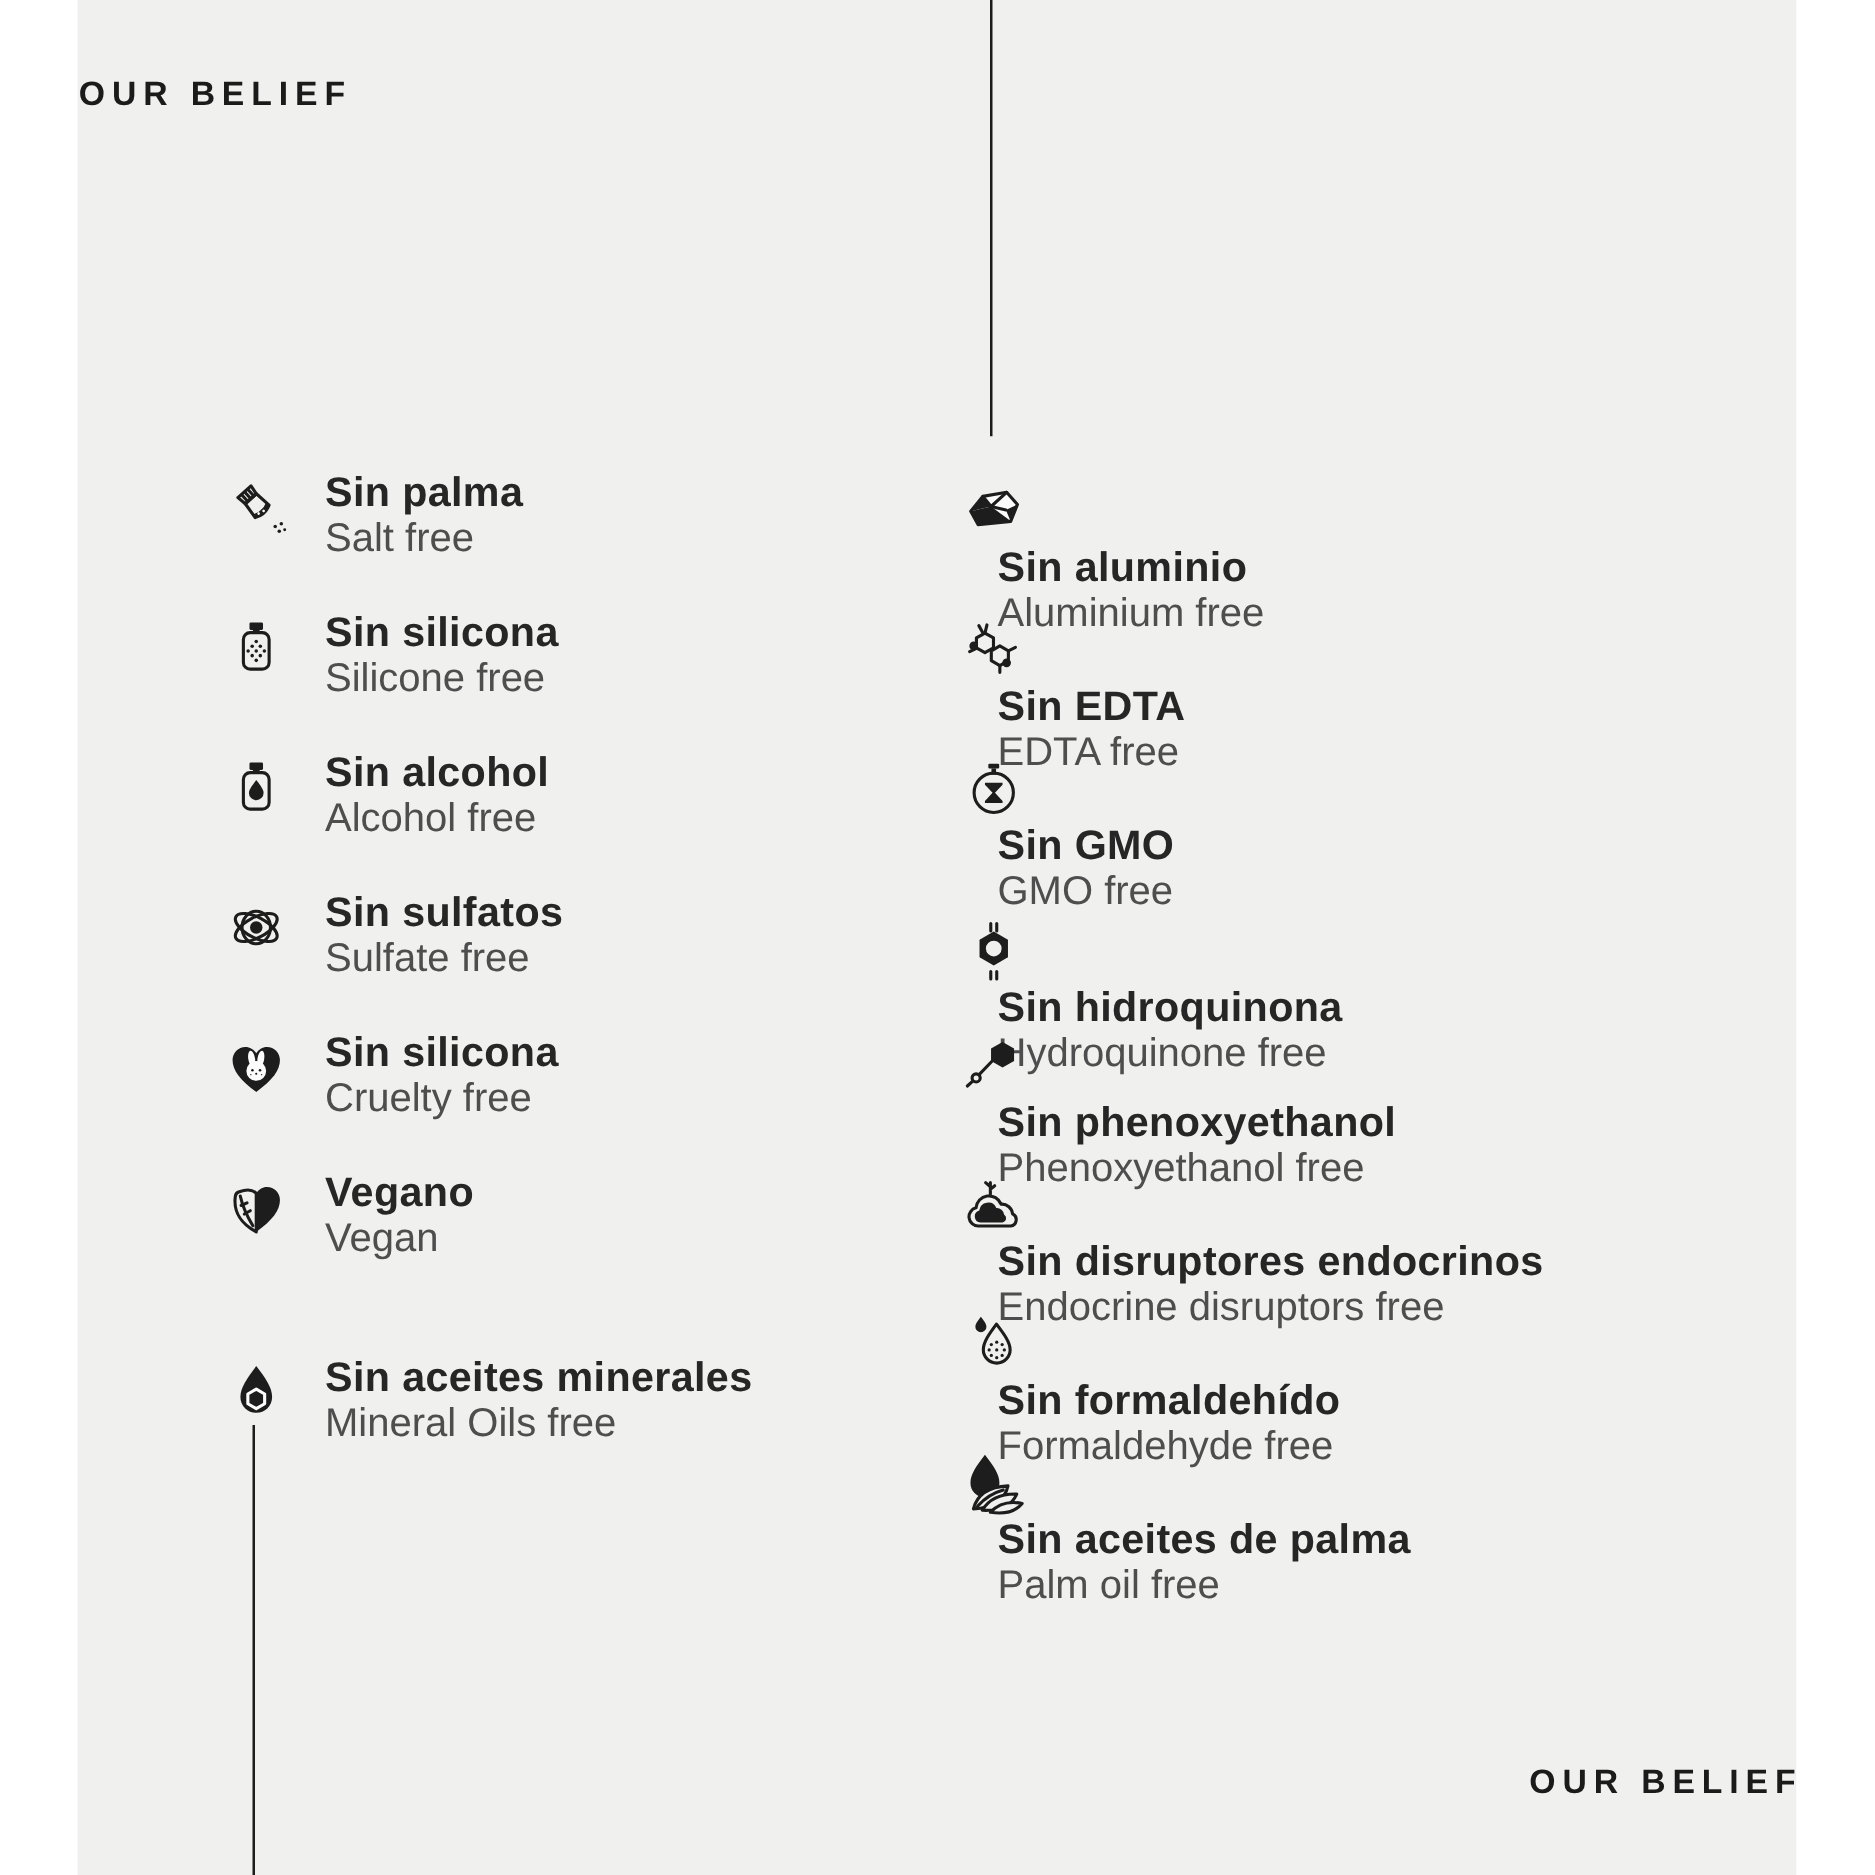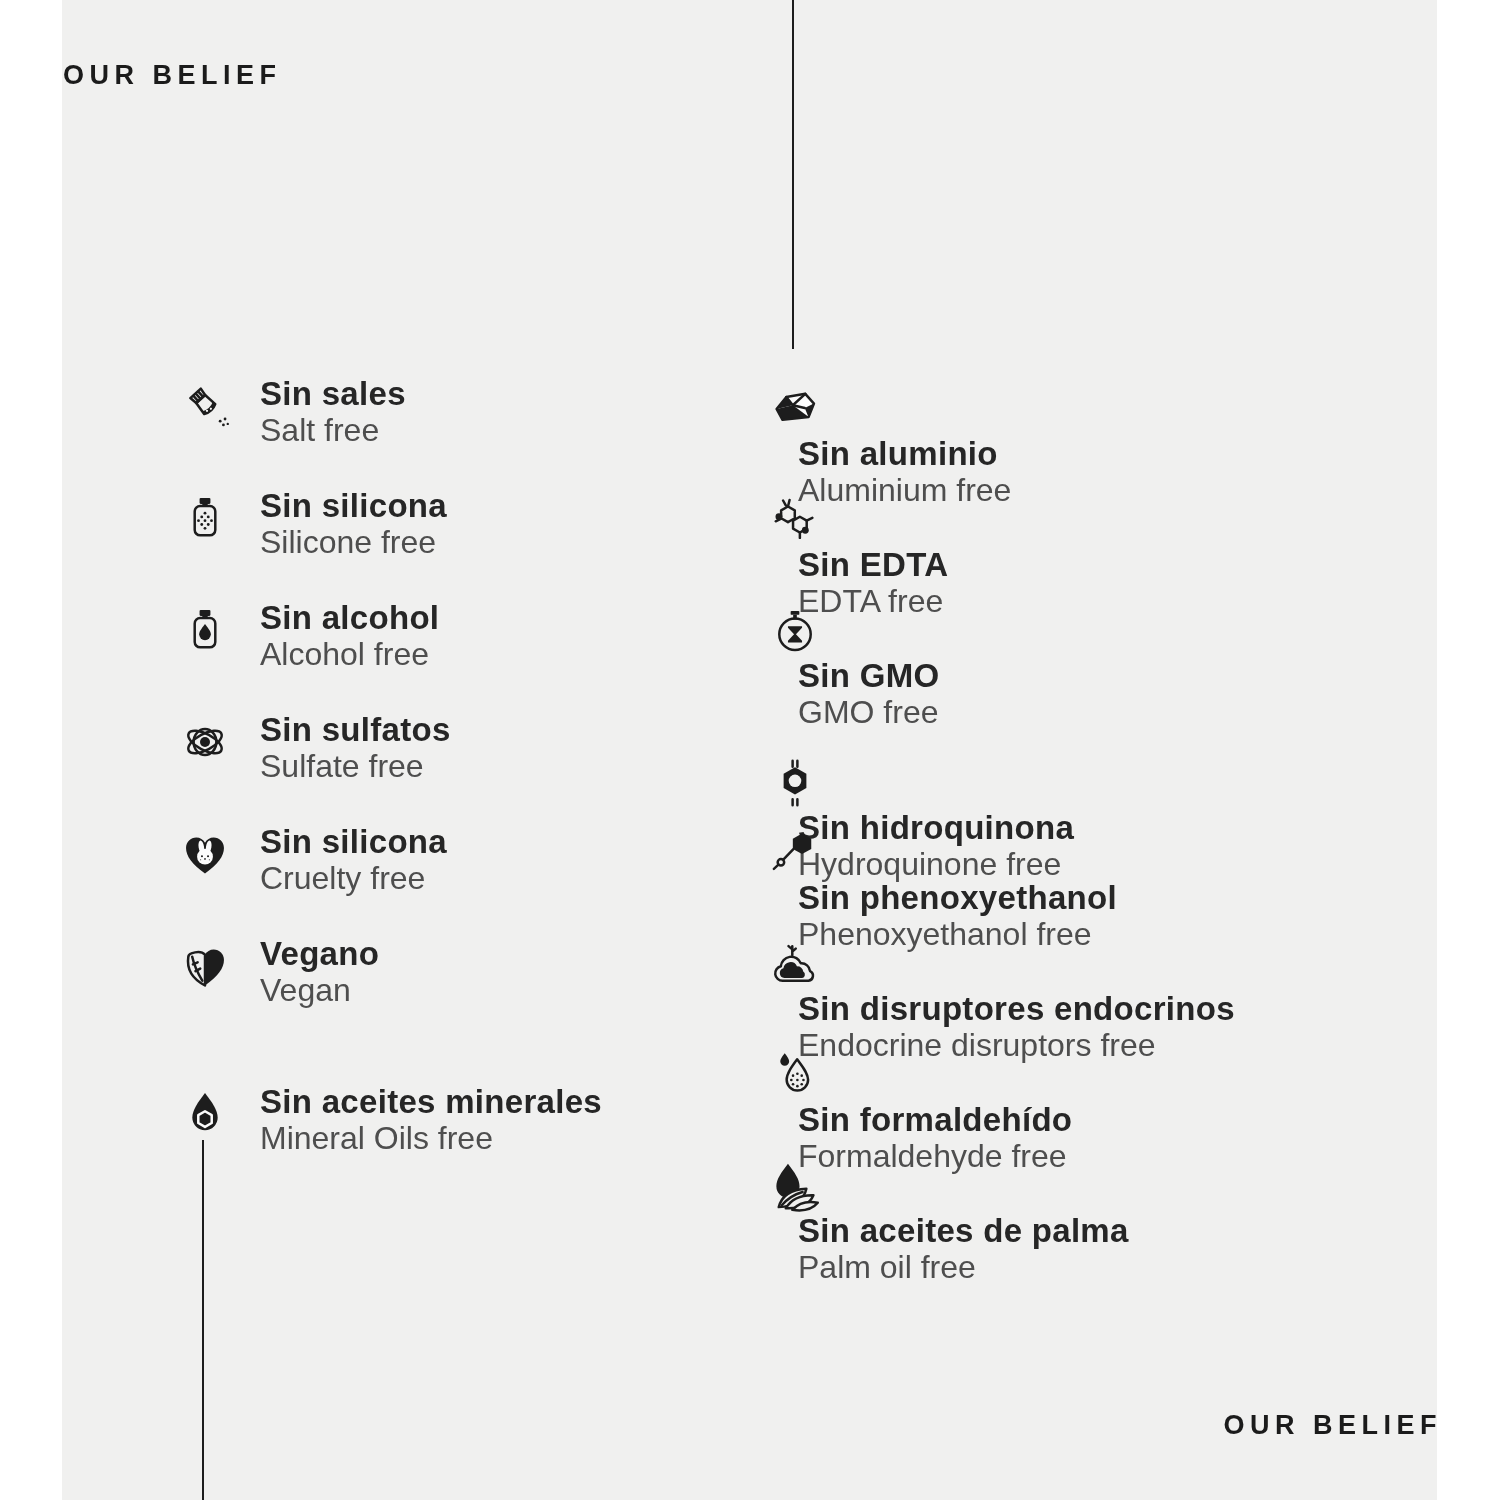--- a/index.html
+++ b/index.html
@@ -51,21 +51,21 @@
           <circle class="wh" cx="21" cy="28" r="1"></circle>
             <circle class="wh" cx="25" cy="29" r="1"></circle>
         </g>
         <circle class="f" cx="38" cy="38" r="1.3"></circle>
           <circle class="f" cx="42.5" cy="36" r="1.3"></circle>
         <circle class="f" cx="41" cy="41.5" r="1.3"></circle>
           <circle class="f" cx="45" cy="40.5" r="1.1"></circle>
       </svg>
     </span>
     <div class="tx">
-      <div class="title">Sin sales</div>
+      <div class="title">Sin palma</div>
       <div class="subtitle">Salt free</div>
     </div>
   </div>
 
   <div class="row l" style="top:487px">
     <span class="ic">
       <svg viewBox="0 0 48 48">
         <rect class="f" x="19" y="5.5" width="10" height="5.5" rx="1"></rect>
         <rect class="f" x="21.5" y="10.5" width="5" height="3"></rect>
         <rect class="s" x="14.5" y="13" width="19" height="27" rx="5"></rect>
@@ -205,21 +205,21 @@
         <circle class="f" cx="9.2" cy="21" r="3.2"></circle>
         <circle class="f" cx="33.5" cy="33.5" r="3.2"></circle>
       </svg>
     </span>
     <div class="tx">
       <div class="title">Sin EDTA</div>
       <div class="subtitle">EDTA free</div>
     </div>
   </div>
 
-  <div class="row r" style="top:752px">
+  <div class="row r" style="top:730px">
     <span class="ic">
       <svg viewBox="0 0 48 48">
         <path class="s" d="M21.8 3.5 v5.5 M26.2 3.5 v5.5 M21.8 39 v5.5 M26.2 39 v5.5"></path>
         <path class="f" d="M24 9.5 L34.5 15.5 V28.5 L24 34.5 L13.5 28.5 V15.5 Z"></path>
         <circle class="bgf" cx="24" cy="22" r="5.8"></circle>
       </svg>
     </span>
     <div class="tx">
       <div class="title">Sin hidroquinona</div>
       <div class="subtitle">Hydroquinone free</div>

